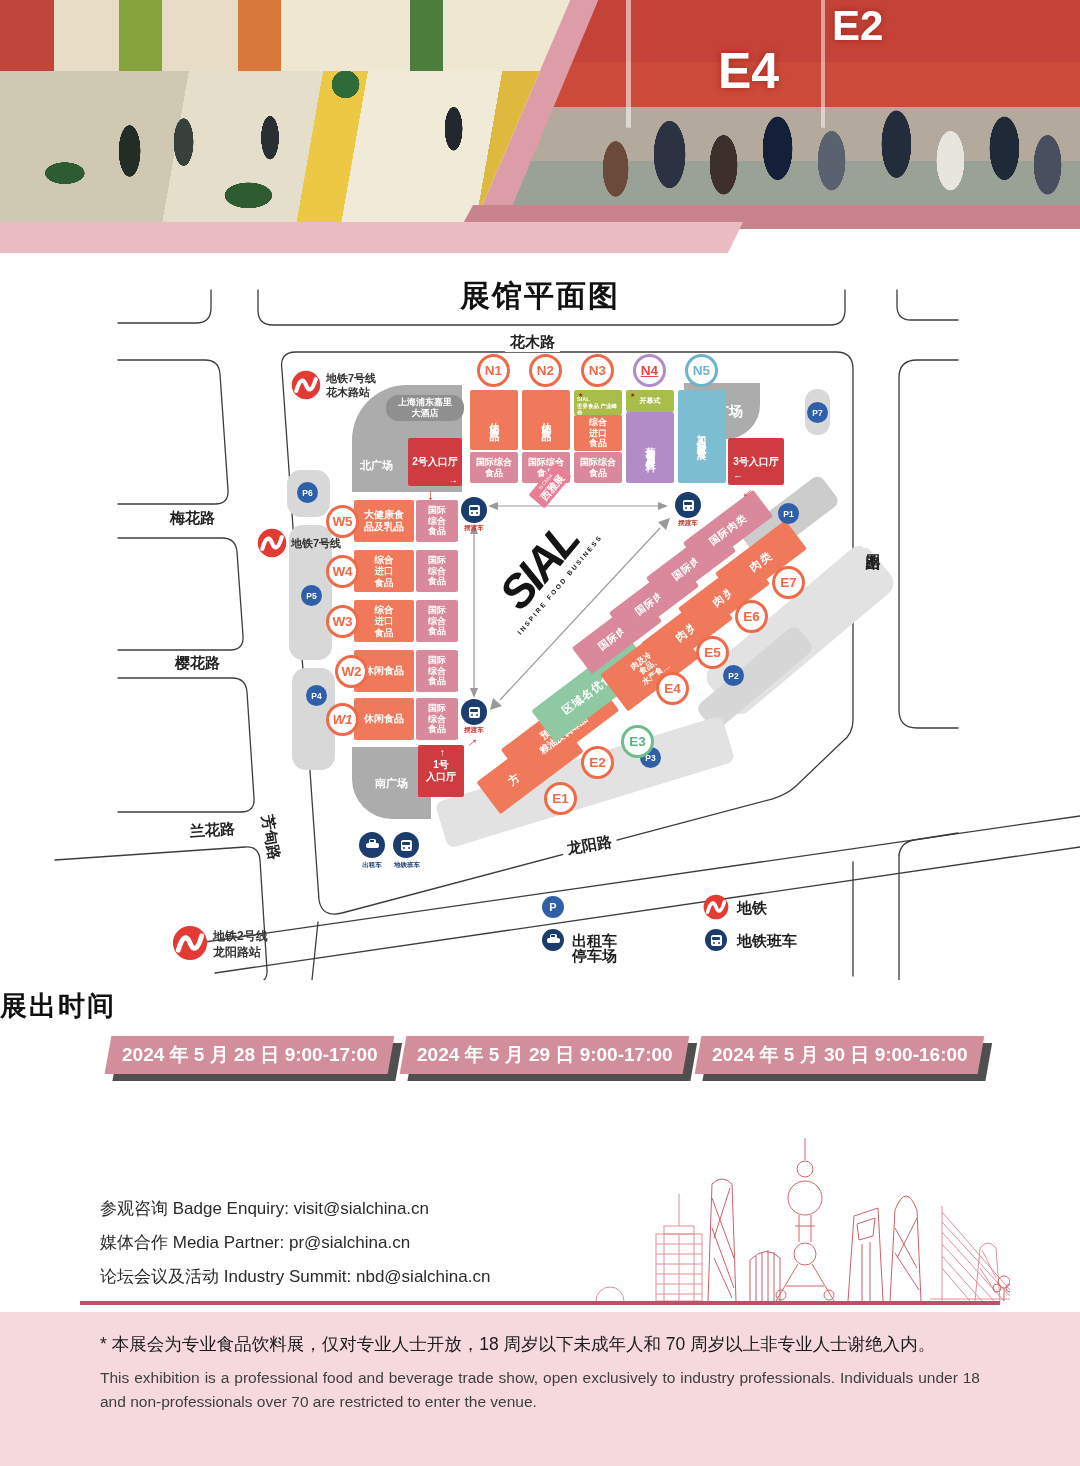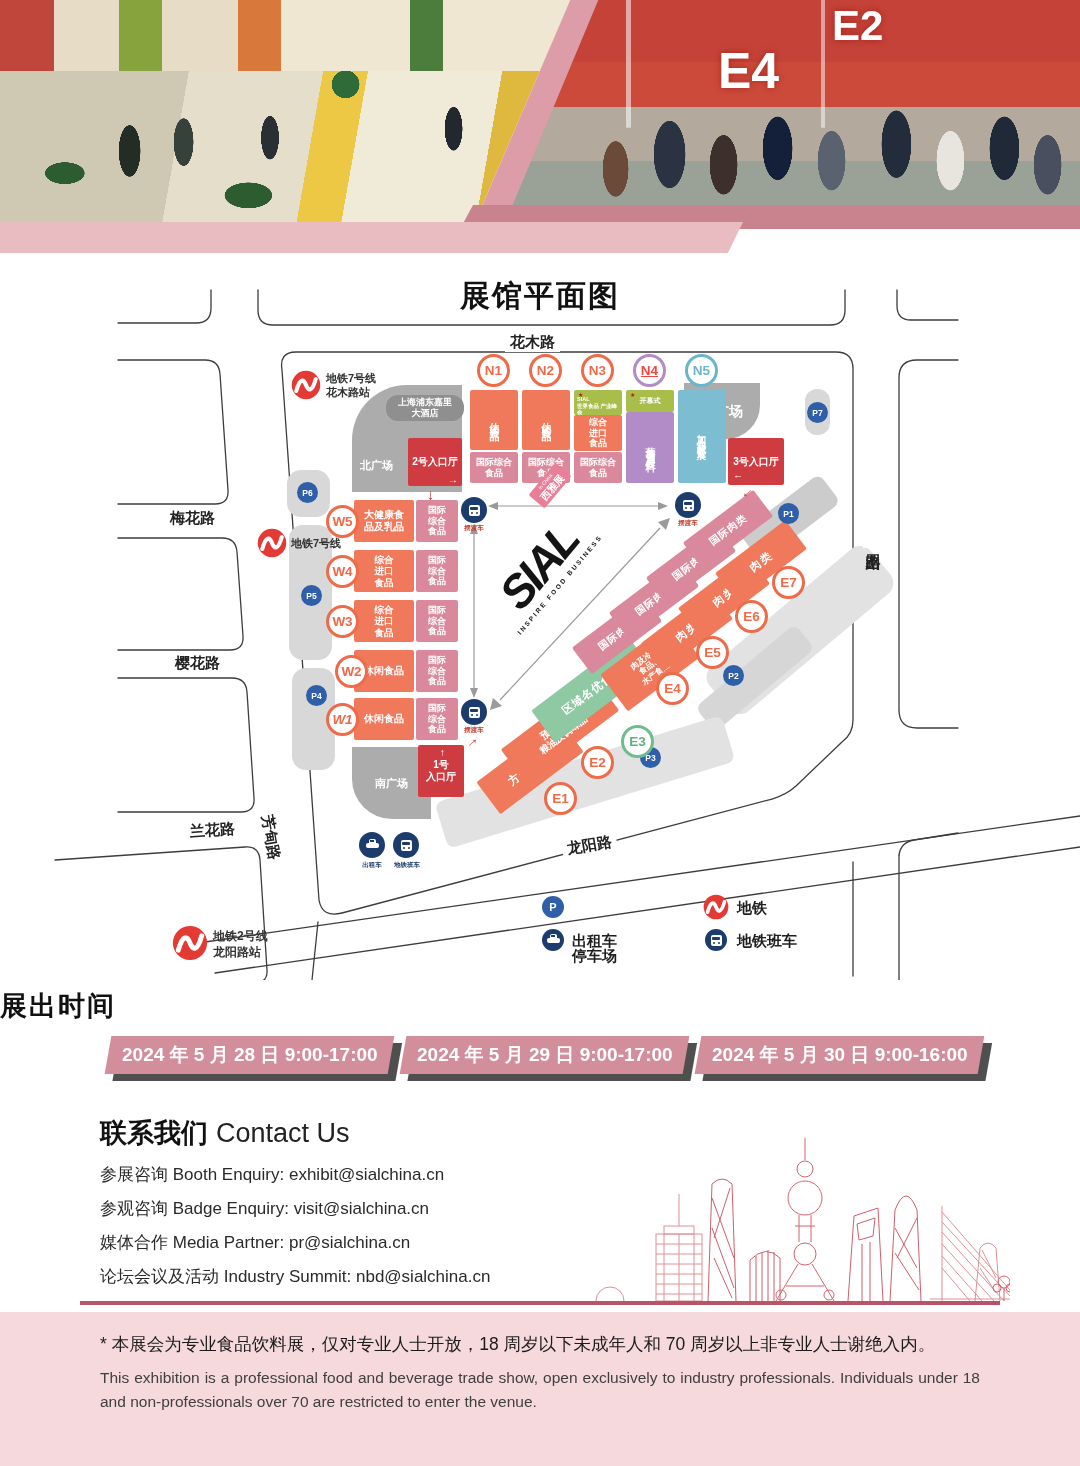--- a/index.html
+++ b/index.html
@@ -342,24 +342,20 @@
   <div class="date-banner" style="left:108px;">
       <span>2024 年 5 月 28 日  9:00-17:00</span>
     </div>
   <div class="date-banner" style="left:403px;">
       <span>2024 年 5 月 29 日  9:00-17:00</span>
     </div>
   <div class="date-banner" style="left:698px;">
       <span>2024 年 5 月 30 日  9:00-16:00</span>
     </div>
 
-  <div class="contact-title">
-    <span class="zh">联系我们</span><span class="en">Contact Us</span>
-  </div>
-  <div class="contact-line" style="top:1163px;">参展咨询 Booth Enquiry: exhibit@sialchina.cn</div>
   <div class="contact-line" style="top:1197px;">参观咨询 Badge Enquiry: visit@sialchina.cn</div>
   <div class="contact-line" style="top:1231px;">媒体合作 Media Partner: pr@sialchina.cn</div>
   <div class="contact-line" style="top:1265px;">论坛会议及活动 Industry Summit: nbd@sialchina.cn</div>
 
   <svg width="420" height="165" viewBox="0 0 420 165" style="position:absolute;left:590px;top:1138px;">
     <g fill="none" stroke-width="1">
       <g stroke="#E09097">
         <path d="M6,163 a14,14 0 0 1 28,0"></path>
         <rect x="66" y="96" width="46" height="67"></rect>
         <path d="M66,106 h46 M66,116 h46 M66,126 h46 M66,136 h46 M66,146 h46 M66,156 h46 M74,96 v67 M89,96 v67 M104,96 v67"></path>

